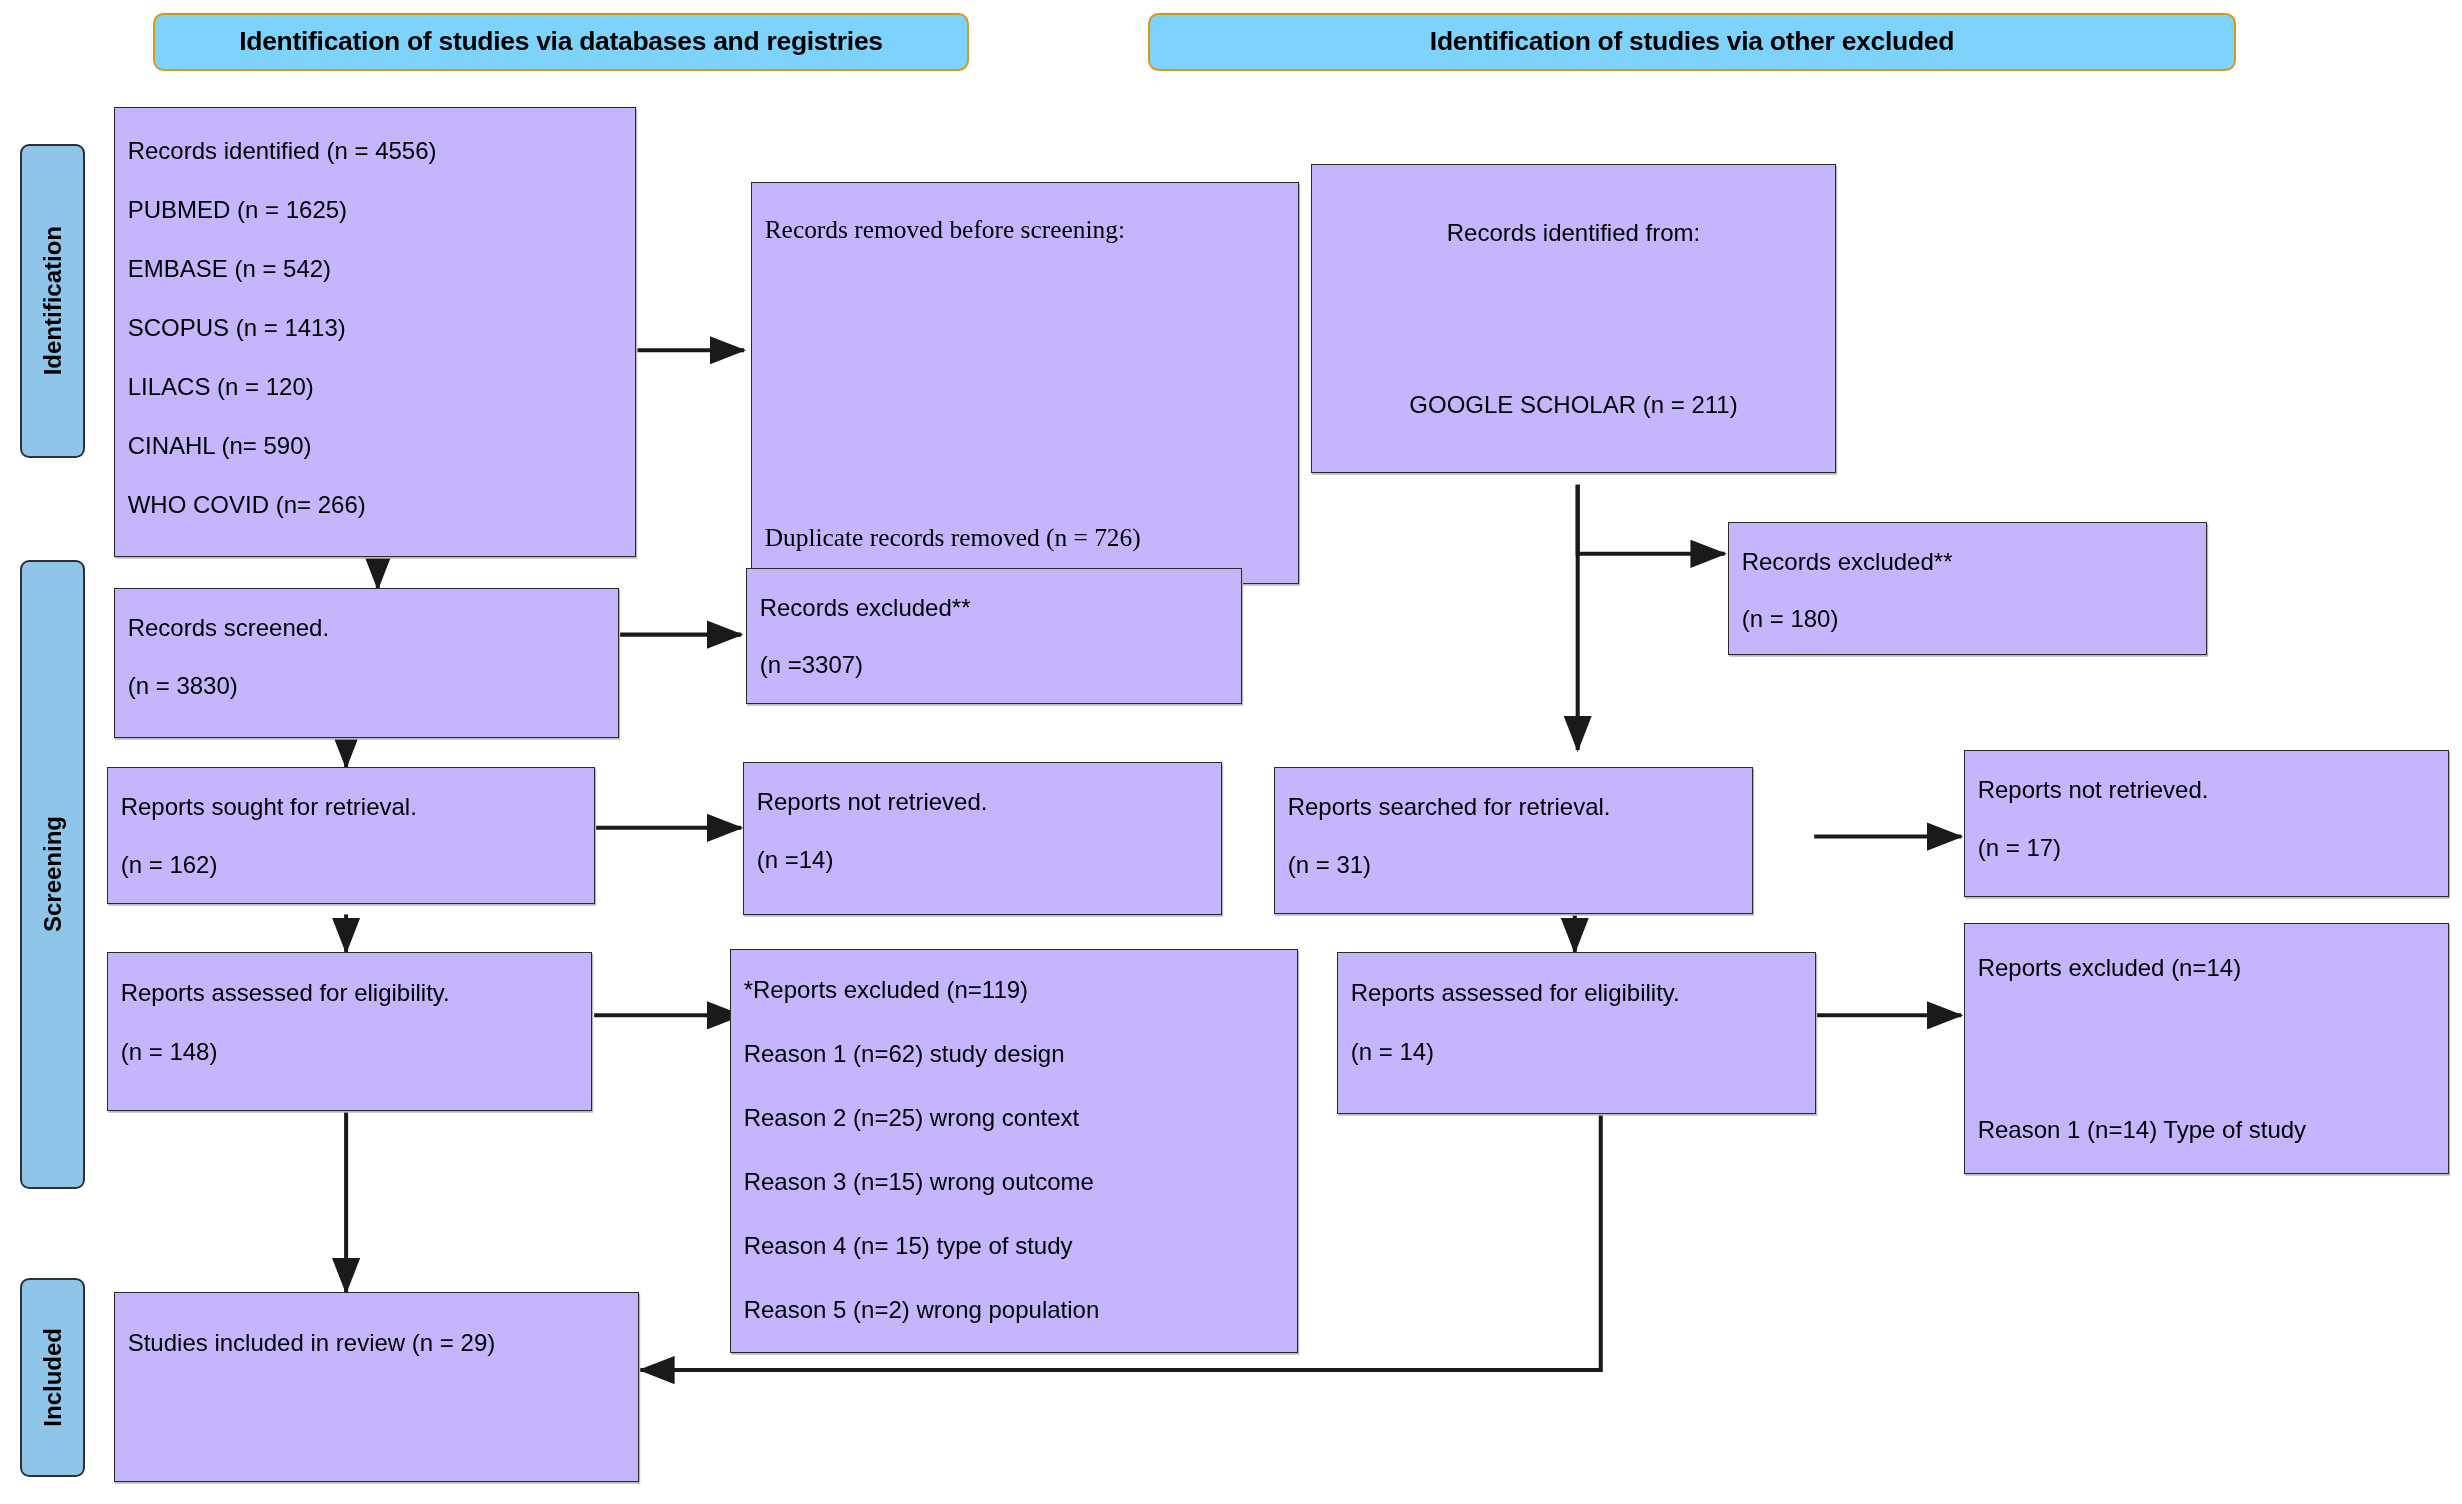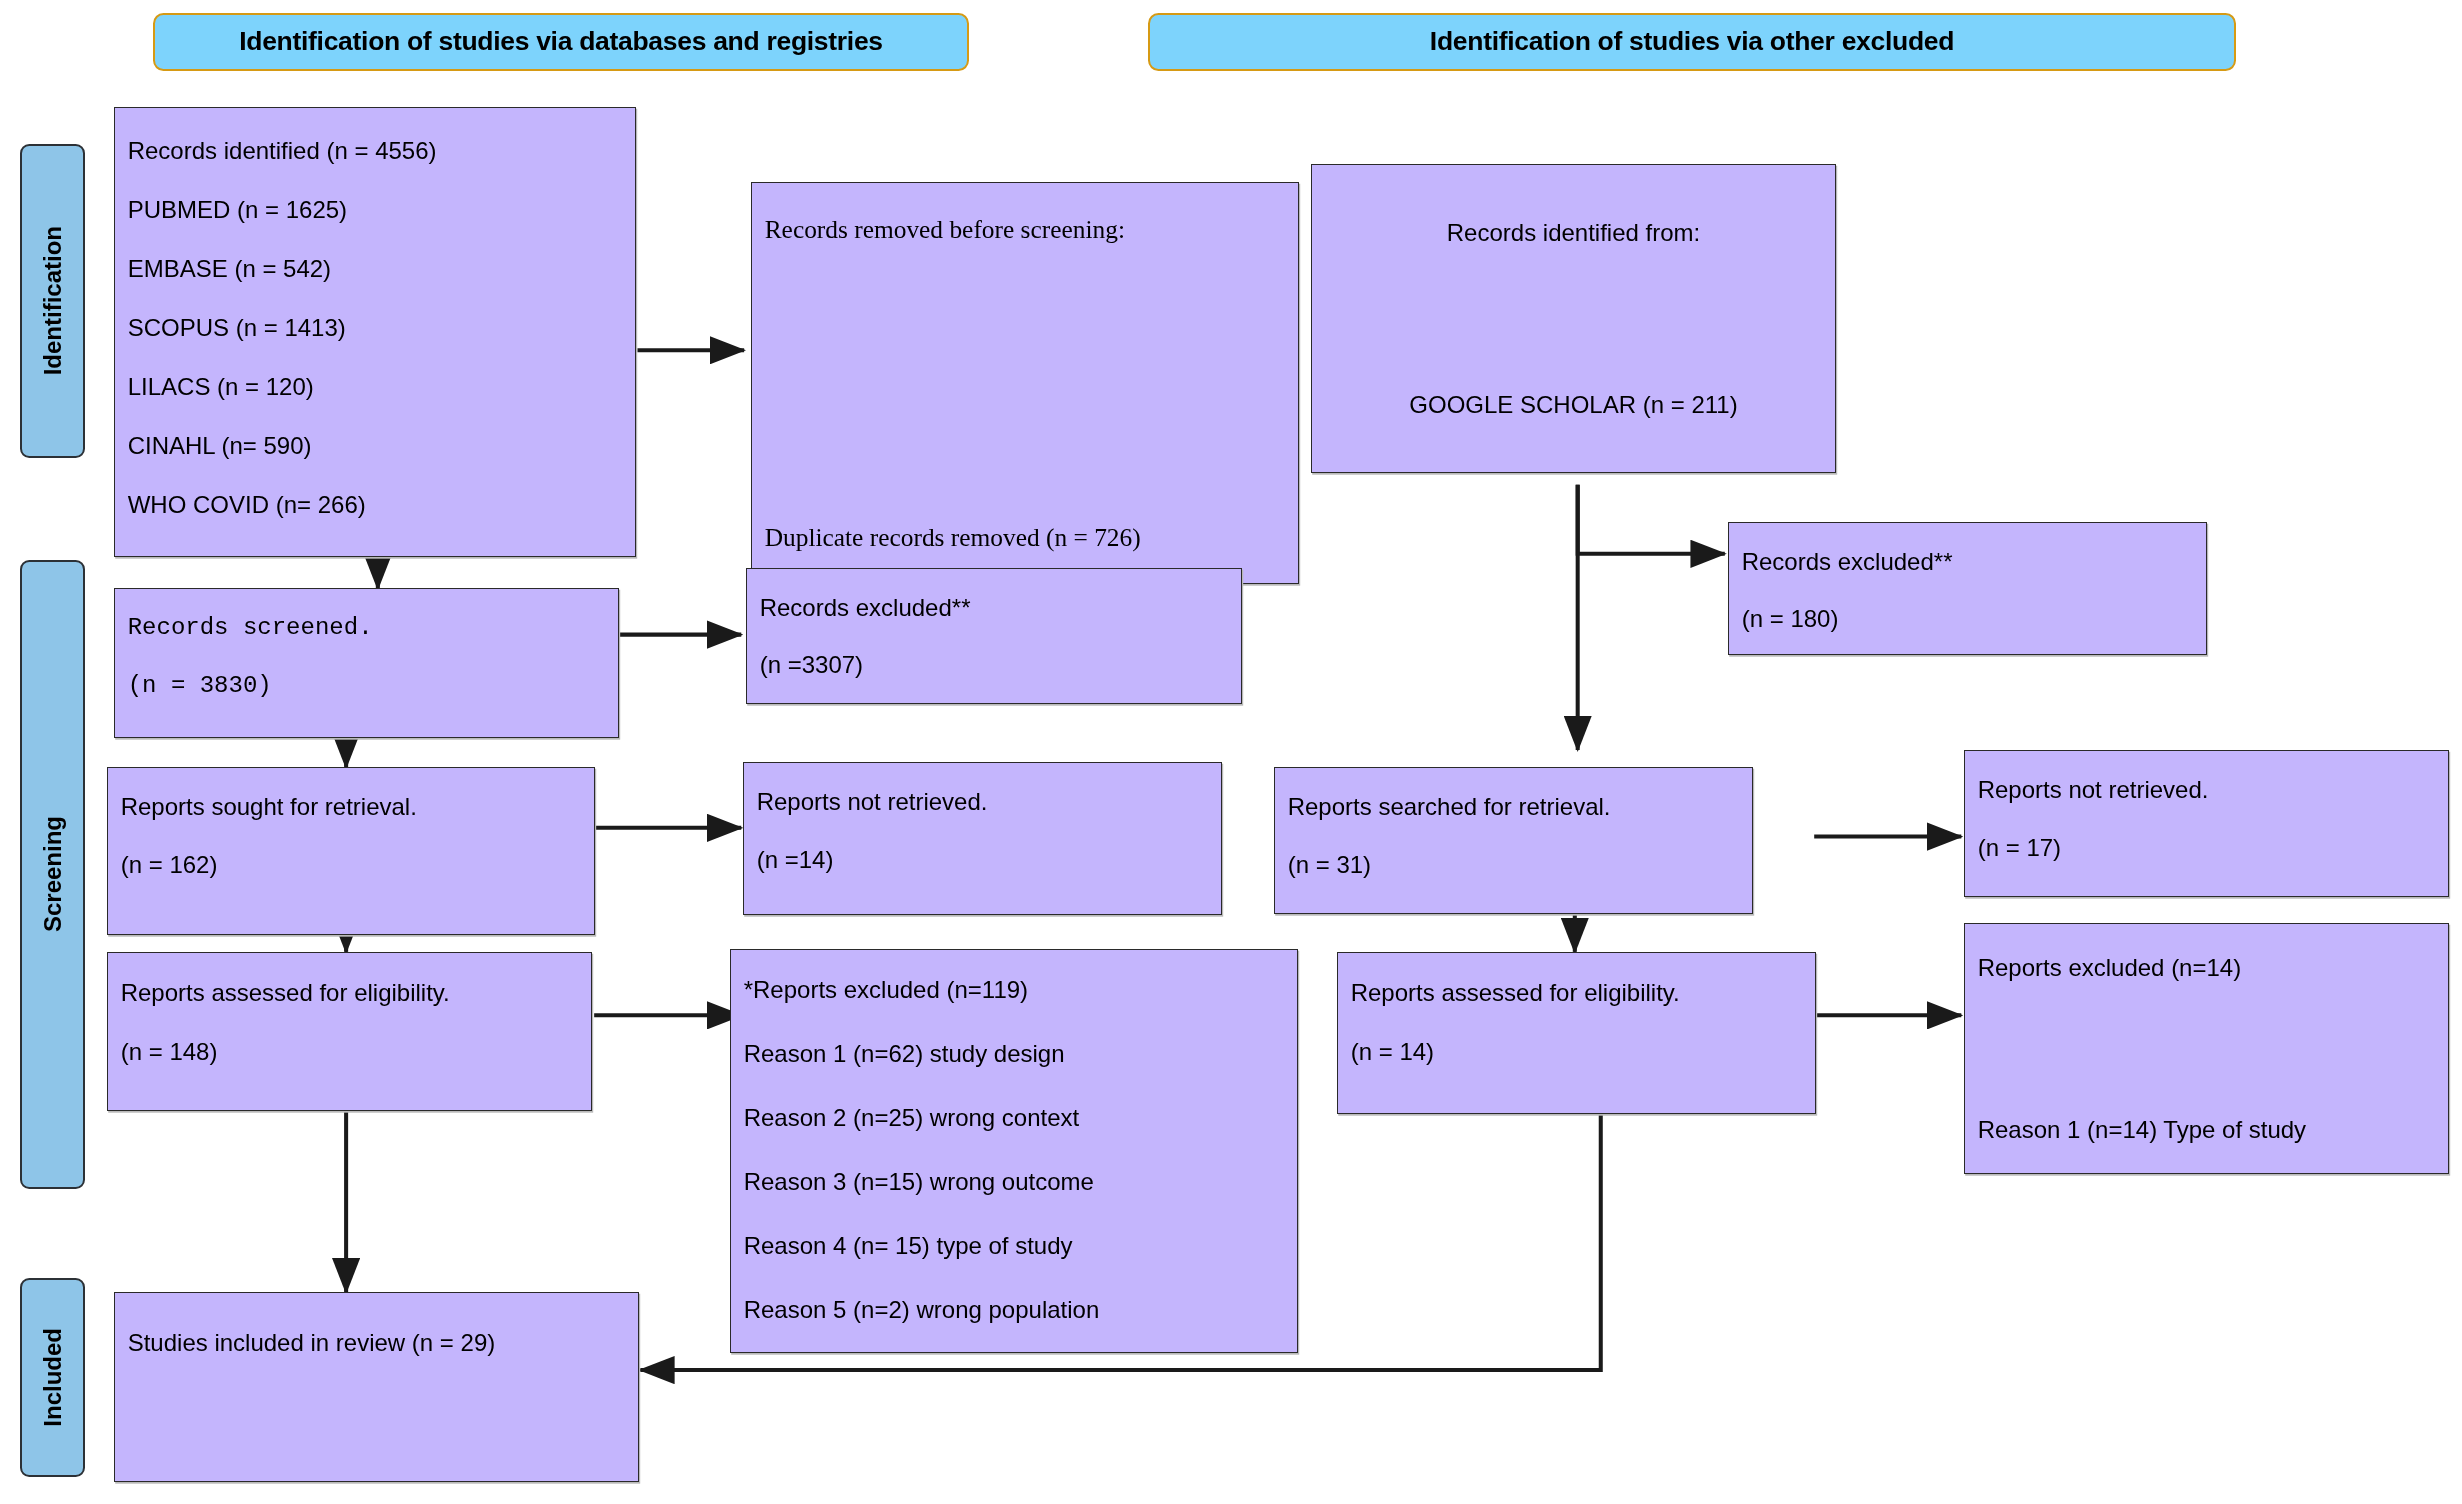--- a/index.html
+++ b/index.html
@@ -163,36 +163,36 @@
   <div class="box serif vcenter" style="left:751px; top:182px; width:548px; height:402px; font-size:25.4px; line-height:72px;">
     <span class="line">Records removed before screening:</span>
     <span class="line">Duplicate records removed (n = 726)</span>
   </div>
 
   <div class="box vcenter center-text" style="left:1311px; top:164px; width:525px; height:309px; font-size:24px; line-height:115px;">
     <span class="line">Records identified from:</span>
     <span class="line">GOOGLE SCHOLAR (n = 211)</span>
   </div>
 
-  <div class="box" style="left:114px; top:588px; width:505px; height:150px; font-size:24px; line-height:58px;font-family:Liberation Mono, monospace;">
+  <div class="box" style="left:114px; top:588px; width:505px; height:150px; font-size:24px; line-height:58px;">
     <span class="line">Records screened.</span>
     <span class="line">(n = 3830)</span>
   </div>
 
   <div class="box" style="left:746px; top:568px; width:496px; height:136px; font-size:24px; line-height:57px;">
     <span class="line">Records excluded**</span>
     <span class="line">(n =3307)</span>
   </div>
 
   <div class="box" style="left:1728px; top:522px; width:479px; height:133px; font-size:24px; line-height:57px;">
     <span class="line">Records excluded**</span>
     <span class="line">(n = 180)</span>
   </div>
 
-  <div class="box" style="left:107px; top:767px; width:488px; height:168px; font-size:24px; line-height:58px;">
+  <div class="box" style="left:107px; top:767px; width:488px; height:137px; font-size:24px; line-height:58px;">
     <span class="line">Reports sought for retrieval.</span>
     <span class="line">(n = 162)</span>
   </div>
 
   <div class="box" style="left:743px; top:762px; width:479px; height:153px; font-size:24px; line-height:58px;">
     <span class="line">Reports not retrieved.</span>
     <span class="line">(n =14)</span>
   </div>
 
   <div class="box" style="left:1266px; top:767px; width:479px; height:147px; font-size:24px; line-height:58px;margin-left:8px;">

